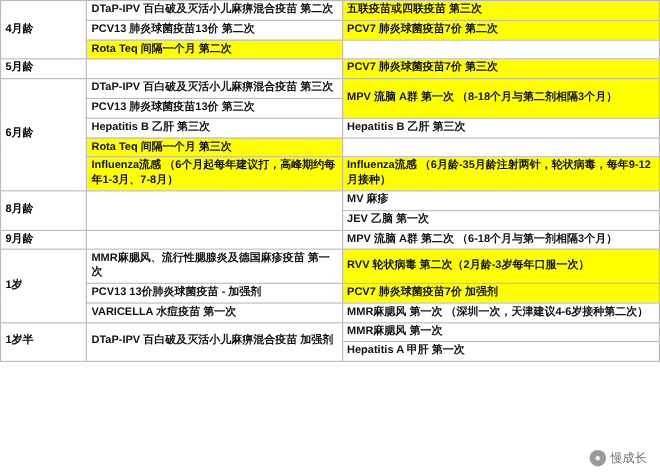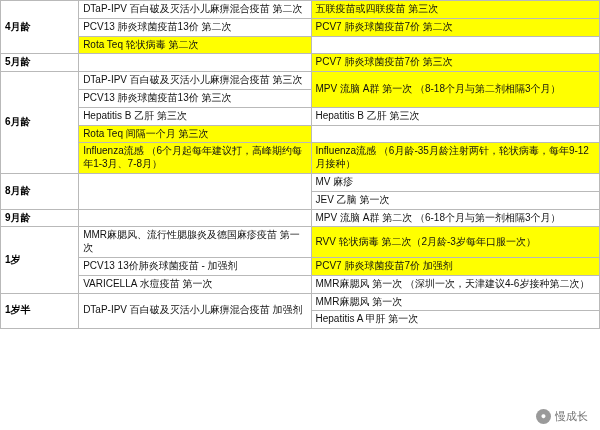--- a/index.html
+++ b/index.html
@@ -26,20 +26,21 @@
     table-layout: fixed;
   }
   table.vax td {
     border: 1px solid #b9b9b9;
     vertical-align: middle;
     padding: 2px 4px;
     font-size: 10px;
     line-height: 1.28;
     box-sizing: border-box;
     word-break: break-all;
+    font-weight: bold;
   }
   td.age {
     width: 78px;
     text-align: left;
     font-weight: bold;
     font-size: 12px;
     color: #000;
     padding: 2px 2px;
   }
   td.colA {
@@ -87,21 +88,21 @@
       <tr>
         <td class="age" rowspan="3">4月龄</td>
         <td class="colA">DTaP-IPV 百白破及灭活小儿麻痹混合疫苗 第二次</td>
         <td class="colB hl">五联疫苗或四联疫苗  第三次</td>
       </tr>
       <tr>
         <td class="colA">PCV13 肺炎球菌疫苗13价 第二次</td>
         <td class="colB hl">PCV7 肺炎球菌疫苗7价 第二次</td>
       </tr>
       <tr>
-        <td class="colA hl">Rota Teq 轮状病毒 第二次</td>
+        <td class="colA hl">Rota Teq 间隔一个月 第二次</td>
         <td class="colB"></td>
       </tr>
 
       <tr>
         <td class="age">5月龄</td>
         <td class="colA"></td>
         <td class="colB hl">PCV7 肺炎球菌疫苗7价 第三次</td>
       </tr>
 
       <tr>

